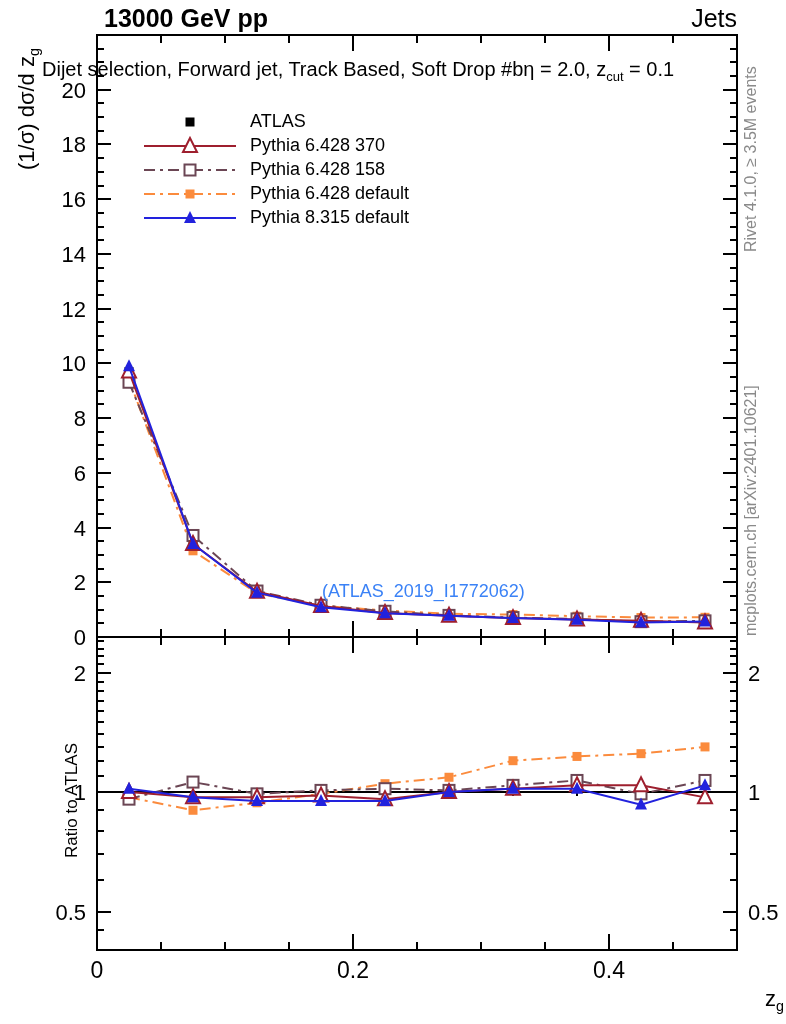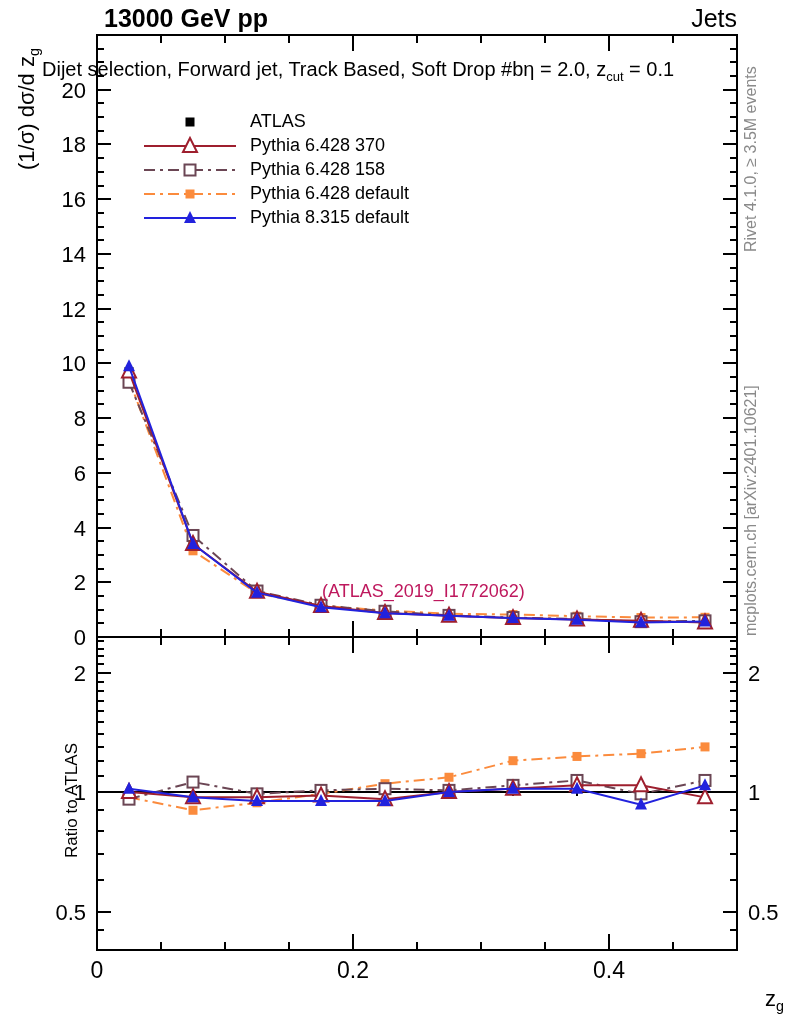--- a/index.html
+++ b/index.html
@@ -11,21 +11,21 @@
   .hdr-right{right:49px;margin-left:19px;}
   .subtitle{position:absolute;left:42px;top:58px;font-size:20px;white-space:nowrap;}
   .subtitle sub, .axtitle sub {font-size:0.65em;}
   .rot{position:absolute;transform:rotate(-90deg);transform-origin:0 0;white-space:nowrap;}
   .y-main-title{left:14px;top:170px;font-size:22px;}
   .ratio-title{left:62px;top:858px;font-size:17px;}
   .credit{color:#8a8a8a;font-size:16px;}
   .credit-top{left:742px;top:252px;}
   .credit-bottom{left:742px;top:636px;}
   .x-title{position:absolute;left:737px;top:986px;font-size:22px;margin-left:28px;}
-  .watermark{position:absolute;left:322px;top:581px;font-size:18px;color:#be185d;white-space:nowrap;}
+  .watermark{position:absolute;left:322px;top:581px;font-size:18px;color:#3b82f6;white-space:nowrap;}
   .legend{position:absolute;left:142px;top:108px;}
   .legend-row{display:flex;align-items:flex-end;height:24px;}
   .legend-label{font-size:18px;margin-left:12px;white-space:nowrap;}
 </style>
 </head>
 <body>
 
 <div id="page">
 
   <svg id="plot-svg" width="786" height="1024">

